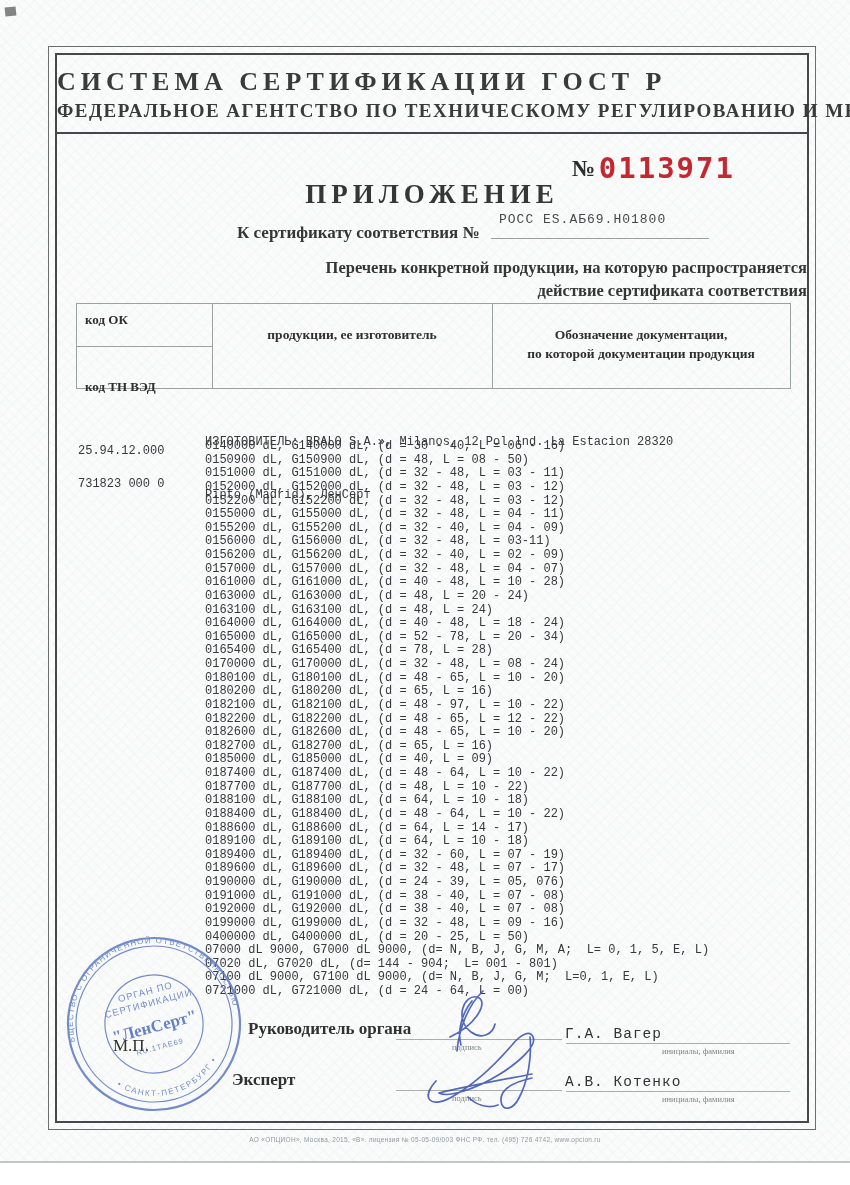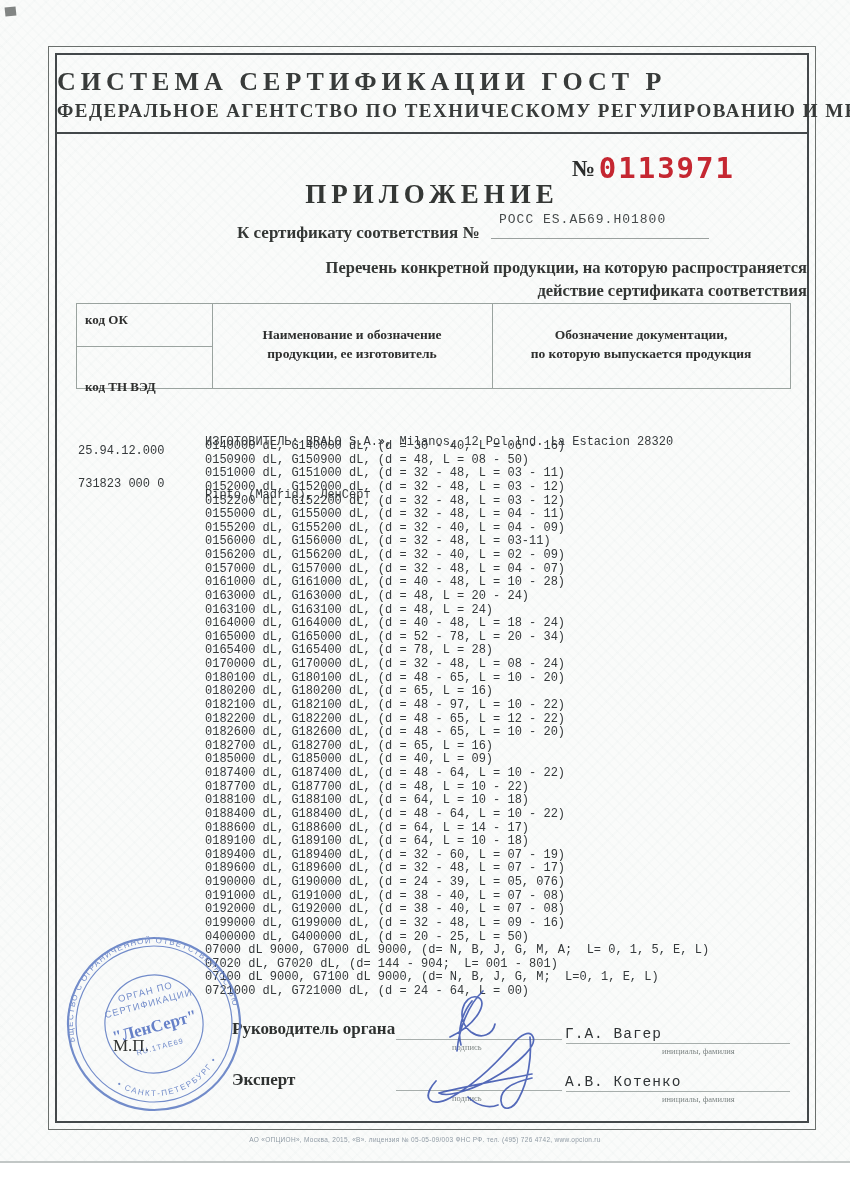--- a/index.html
+++ b/index.html
@@ -37,21 +37,21 @@
   .tbl .cprod{left:135px;width:280px;}
   .tbl .cdocs{left:415px;width:298px;}
   .mono{font-family:"Liberation Mono",monospace;font-size:12px;color:#35393b;white-space:pre;}
   .manufacturer{left:205px;top:399px;line-height:17.5px;}
   .code-ok{left:78px;top:444px;}
   .code-tnved{left:78px;top:477px;}
   .product-list{left:205px;top:440px;line-height:13.63px;}
   .product-list div{white-space:pre;}
   
   .sig-label{font-size:17px;font-weight:bold;color:#2f3231;}
-  .role1{left:232px;top:1019px;}
+  .role1{left:232px;top:1019px;padding-left:16px;}
   .role2{left:232px;top:1070px;}
   .mp{left:113px;top:1036px;font-size:17px;color:#2f3231;}
   .sline{border-bottom:1px solid #a7aeac;height:0;}
   .sl1a{left:396px;top:1039px;width:166px;}
   .sl1b{left:566px;top:1043px;width:224px;}
   .sl2a{left:396px;top:1090px;width:166px;}
   .sl2b{left:566px;top:1091px;width:224px;}
   .subl{font-size:8.5px;color:#7d8584;}
   .sp1{left:452px;top:1042px;}
   .sp2{left:452px;top:1093px;}
@@ -96,26 +96,25 @@
         <div>действие сертификата соответствия</div>
       </div>
 
       <div class="abs tbl">
         <div class="v1"></div>
         <div class="v2"></div>
         <div class="hsplit"></div>
         <div class="cok">код ОК</div>
         <div class="ctn">код ТН ВЭД</div>
         <div class="chead cprod">
-          <div>Наименование и обозначение</div>
           <div>продукции, ее изготовитель</div>
         </div>
         <div class="chead cdocs">
           <div>Обозначение документации,</div>
-          <div>по которую выпускается продукция</div>
+          <div>по которой документации продукция</div>
         </div>
       </div>
 
     </div>
   </div>
 
   <div class="abs mono manufacturer">
     <div>ИЗГОТОВИТЕЛЬ: BRALO S.A.», Milanos, 12 Pol.lnd. La Estacion 28320</div>
     <div>Pinto (Madrid), ЛенСерт</div>
   </div>

